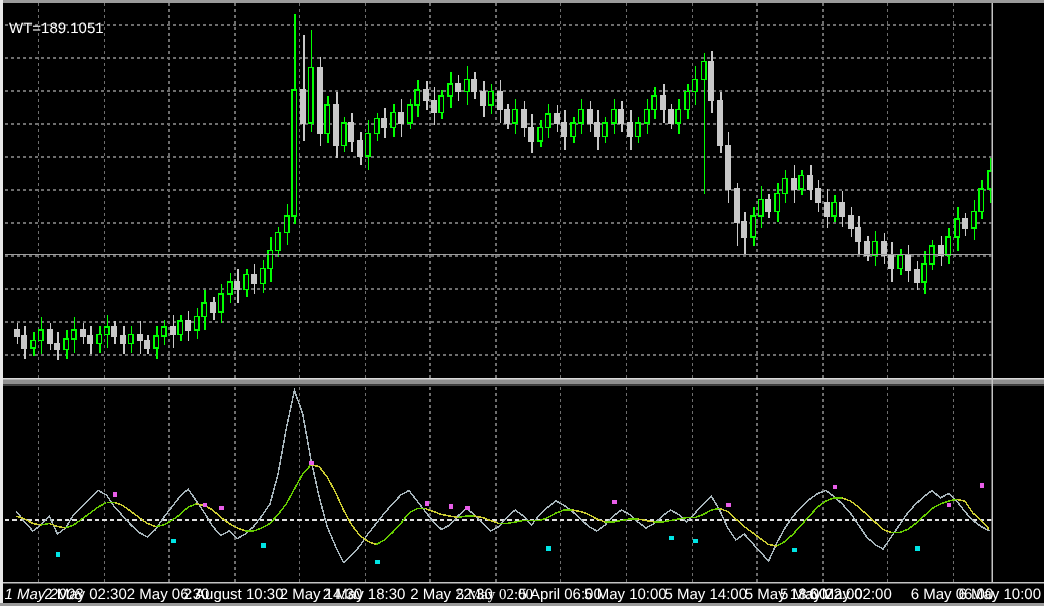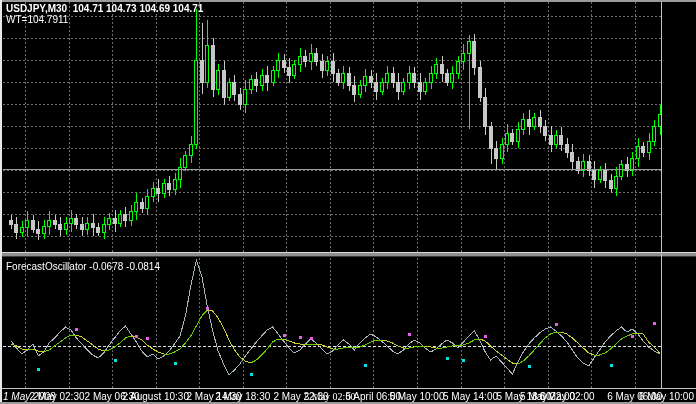--- a/index.html
+++ b/index.html
@@ -288,22 +288,21 @@
         <line x1="646.5" y1="131" x2="646.5" y2="158" stroke="#00ff00" stroke-width="1"></line>
         <rect x="644.5" y="139" width="3" height="11" fill="#000000" stroke="#00ff00" stroke-width="1"></rect>
         <line x1="651.5" y1="118" x2="651.5" y2="144" stroke="#00ff00" stroke-width="1"></line>
         <rect x="649.5" y="124" width="3" height="15" fill="#000000" stroke="#00ff00" stroke-width="1"></rect>
         <line x1="657.5" y1="103" x2="657.5" y2="133" stroke="#00ff00" stroke-width="1"></line>
         <rect x="655.5" y="112" width="3" height="12" fill="#000000" stroke="#00ff00" stroke-width="1"></rect>
         <line x1="0" y1="167.5" x2="658" y2="167.5" stroke="#9e9e9e" stroke-width="1"></line>
       </svg>
   </div>
 
-  <div class="ol t1" style="left:6px;top:3px;">USDJPY,M30  104.71 104.73 104.69 104.71</div>
-  <div class="ol" style="left:6px;top:14px;">WT=104.7911</div>
+  <div class="ol" style="left:6px;top:14px;">WT=189.1051</div>
 
   <div class="divider" style="top:252px;"></div>
 
   <div style="position:absolute;left:3px;top:258px;width:658px;height:130px;">
     <svg id="osc-svg" class="panel-svg" width="658" height="130" viewBox="0 0 658 130" shape-rendering="crispEdges">
         <line x1="22.5" y1="0" x2="22.5" y2="130" stroke="#6e6e6e" stroke-width="1" stroke-dasharray="2 2"></line>
         <line x1="66.5" y1="0" x2="66.5" y2="130" stroke="#6e6e6e" stroke-width="1" stroke-dasharray="2 2"></line>
         <line x1="109.5" y1="0" x2="109.5" y2="130" stroke="#6e6e6e" stroke-width="1" stroke-dasharray="2 2"></line>
         <line x1="153.5" y1="0" x2="153.5" y2="130" stroke="#6e6e6e" stroke-width="1" stroke-dasharray="2 2"></line>
         <line x1="196.5" y1="0" x2="196.5" y2="130" stroke="#6e6e6e" stroke-width="1" stroke-dasharray="2 2"></line>
@@ -455,21 +454,20 @@
         <rect x="171" y="104" width="3" height="3" fill="#00e5e5"></rect>
         <rect x="247" y="115" width="3" height="3" fill="#00e5e5"></rect>
         <rect x="361" y="106" width="3" height="3" fill="#00e5e5"></rect>
         <rect x="443" y="99" width="3" height="3" fill="#00e5e5"></rect>
         <rect x="459" y="101" width="3" height="3" fill="#00e5e5"></rect>
         <rect x="525" y="107" width="3" height="3" fill="#00e5e5"></rect>
         <rect x="607" y="106" width="3" height="3" fill="#00e5e5"></rect>
       </svg>
   </div>
 
-  <div class="ol" style="left:6px;top:261px;"><span>ForecastOscillator</span> <span>-0.0678</span> <span>-0.0814</span></div>
 
   <div class="vsep" style="left:661px;top:0;height:388px;"></div>
   <div class="hsep" style="left:0;top:388px;width:696px;"></div>
 
   <div id="price-axis" style="position:absolute;left:661px;top:0;width:35px;height:388px;">
     
     
     
     
   </div>

